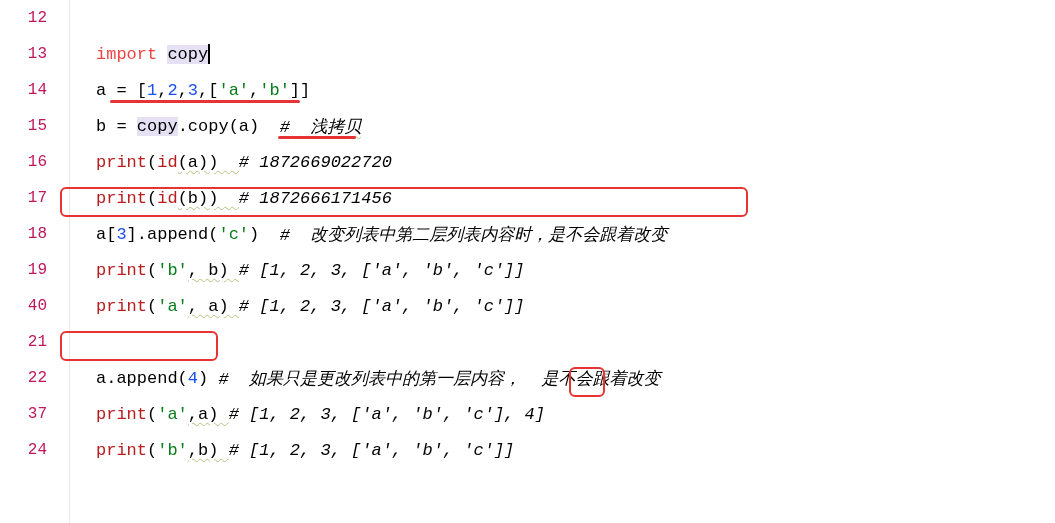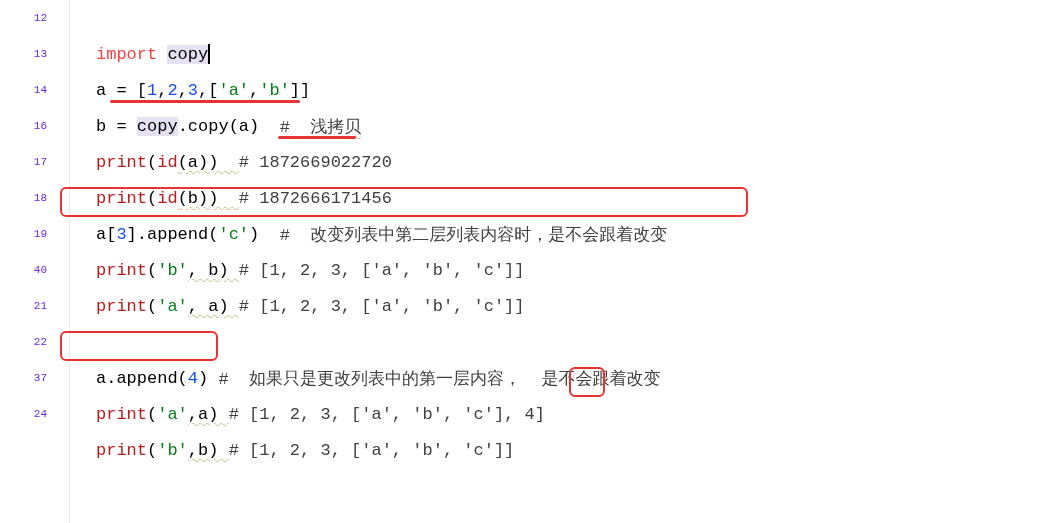--- a/index.html
+++ b/index.html
@@ -23,22 +23,22 @@
     border-right: 1px solid #e8e8e8;
     padding-top: 0;
     flex-shrink: 0;
   }
   .gutter-line {
     height: 36px;
     display: flex;
     align-items: center;
     justify-content: flex-end;
     padding-right: 22px;
-    color: #6d28d9;
-    font-size: 11px;
+    color: #be185d;
+    font-size: 16px;
     margin-left: 24px;
   }
   .code-area {
     flex: 1;
     padding-left: 26px;
     position: relative;
     background: #ffffff;
   }
   .code-line {
     height: 36px;
@@ -48,21 +48,21 @@
     font-size: 17px;
     position: relative;
   }
   
   .kw   { color: #ef4444; } 
   .name { color: #000000; }
   .num  { color: #1750eb; }
   .str  { color: #067d17; }
   .func { color: #000000; }
   .builtin { color: #b91c1c; }
-  .cmt  { color: #404040; }
+  .cmt  { color: #000000; font-style: italic; }
   .op   { color: #000000; }
 
   .hl-bg {
     background: #e6e0f5;
   }
 
   .green-wave {
     text-decoration: underline wavy #b8c480;
     text-decoration-thickness: 1px;
     text-underline-offset: 3px;
@@ -94,20 +94,21 @@
 </style>
 </head>
 <body>
 
 <div class="editor">
 
   <div class="gutter">
     <div class="gutter-line">12</div>
     <div class="gutter-line">13</div>
     <div class="gutter-line">14</div>
+    <div class="gutter-line">15</div>
     <div class="gutter-line">16</div>
     <div class="gutter-line">17</div>
     <div class="gutter-line">18</div>
     <div class="gutter-line">19</div>
     <div class="gutter-line">40</div>
     <div class="gutter-line">21</div>
     <div class="gutter-line">22</div>
     <div class="gutter-line">37</div>
     <div class="gutter-line">24</div>
   </div>

